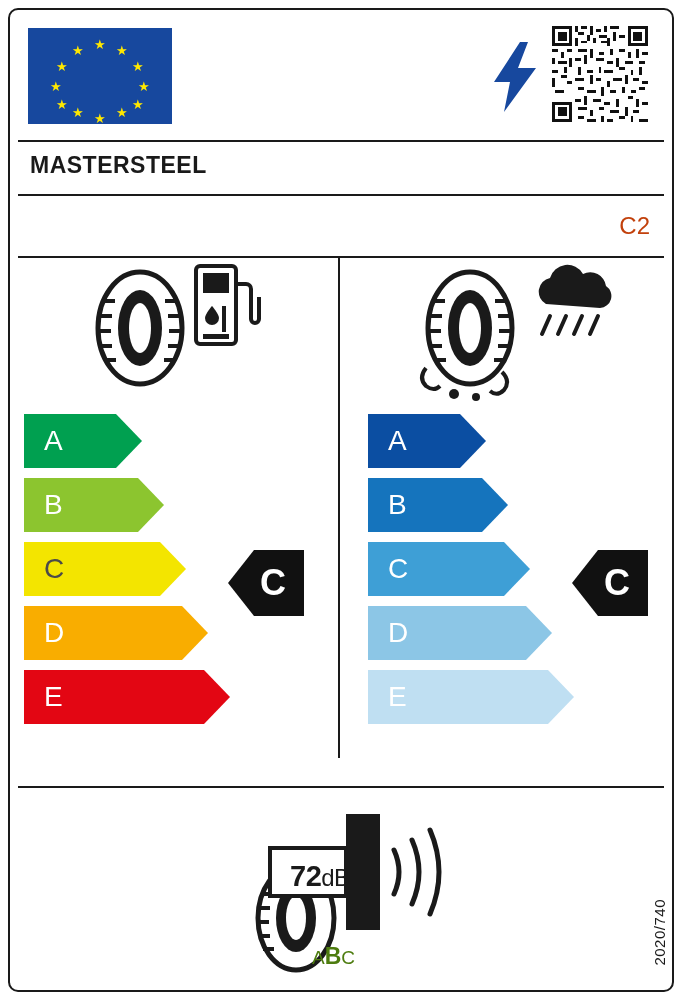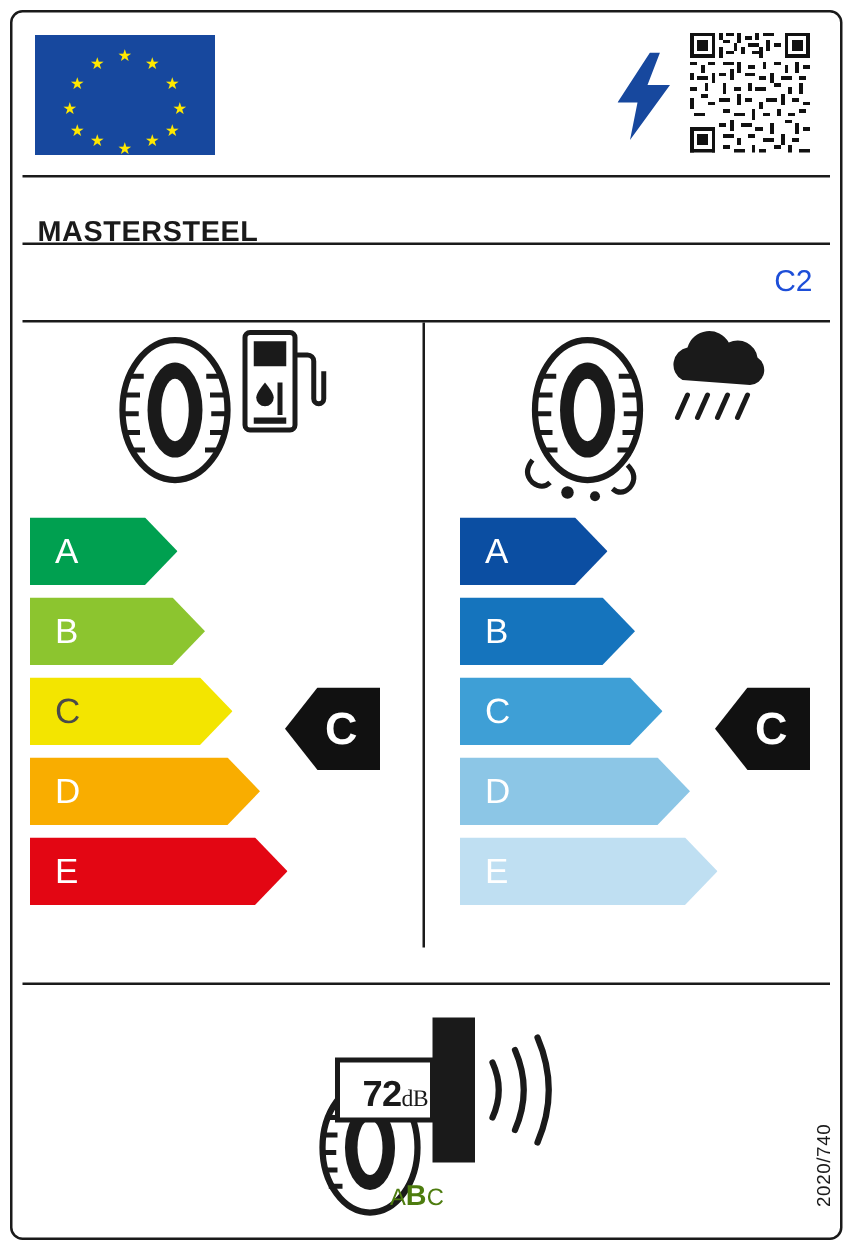--- a/index.html
+++ b/index.html
@@ -68,33 +68,32 @@
     height: 2px;
     background: #1a1a1a;
   }
   .brand {
     position: absolute;
     left: 30px; top: 152px;
     font-size: 23px;
     font-weight: bold;
     letter-spacing: 0.5px;
     color: #1a1a1a;
-    margin-top: 20px;
   }
   .size {
     position: absolute;
     left: 30px; top: 208px;
     font-size: 27px;
     color: #1a1a1a;
   }
   .class {
     position: absolute;
     right: 32px; top: 212px;
     font-size: 24px;
-    color: #1d4ed8;
+    color: #c2410c;
   }
 
   
   .divider {
     position: absolute;
     left: 338px; top: 258px;
     width: 2px; height: 500px;
     background: #1a1a1a;
   }
 
@@ -157,23 +156,22 @@
   }
   .noise-db {
     position: absolute;
     left: 62px; top: 54px;
     font-size: 29px;
     font-weight: bold;
     color: #1a1a1a;
     letter-spacing: -0.5px;
   }
   .noise-db .unit {
-    font-size: 19px;
+    font-size: 24px;
     font-weight: normal;
-    font-family: Liberation Serif, serif;
   }
   .noise-abc {
     position: absolute;
     left: 84px; top: 137px;
     font-size: 19px;
     color: #4d7c0f;
   }
   .noise-abc b { font-size: 23px; }
 
   

